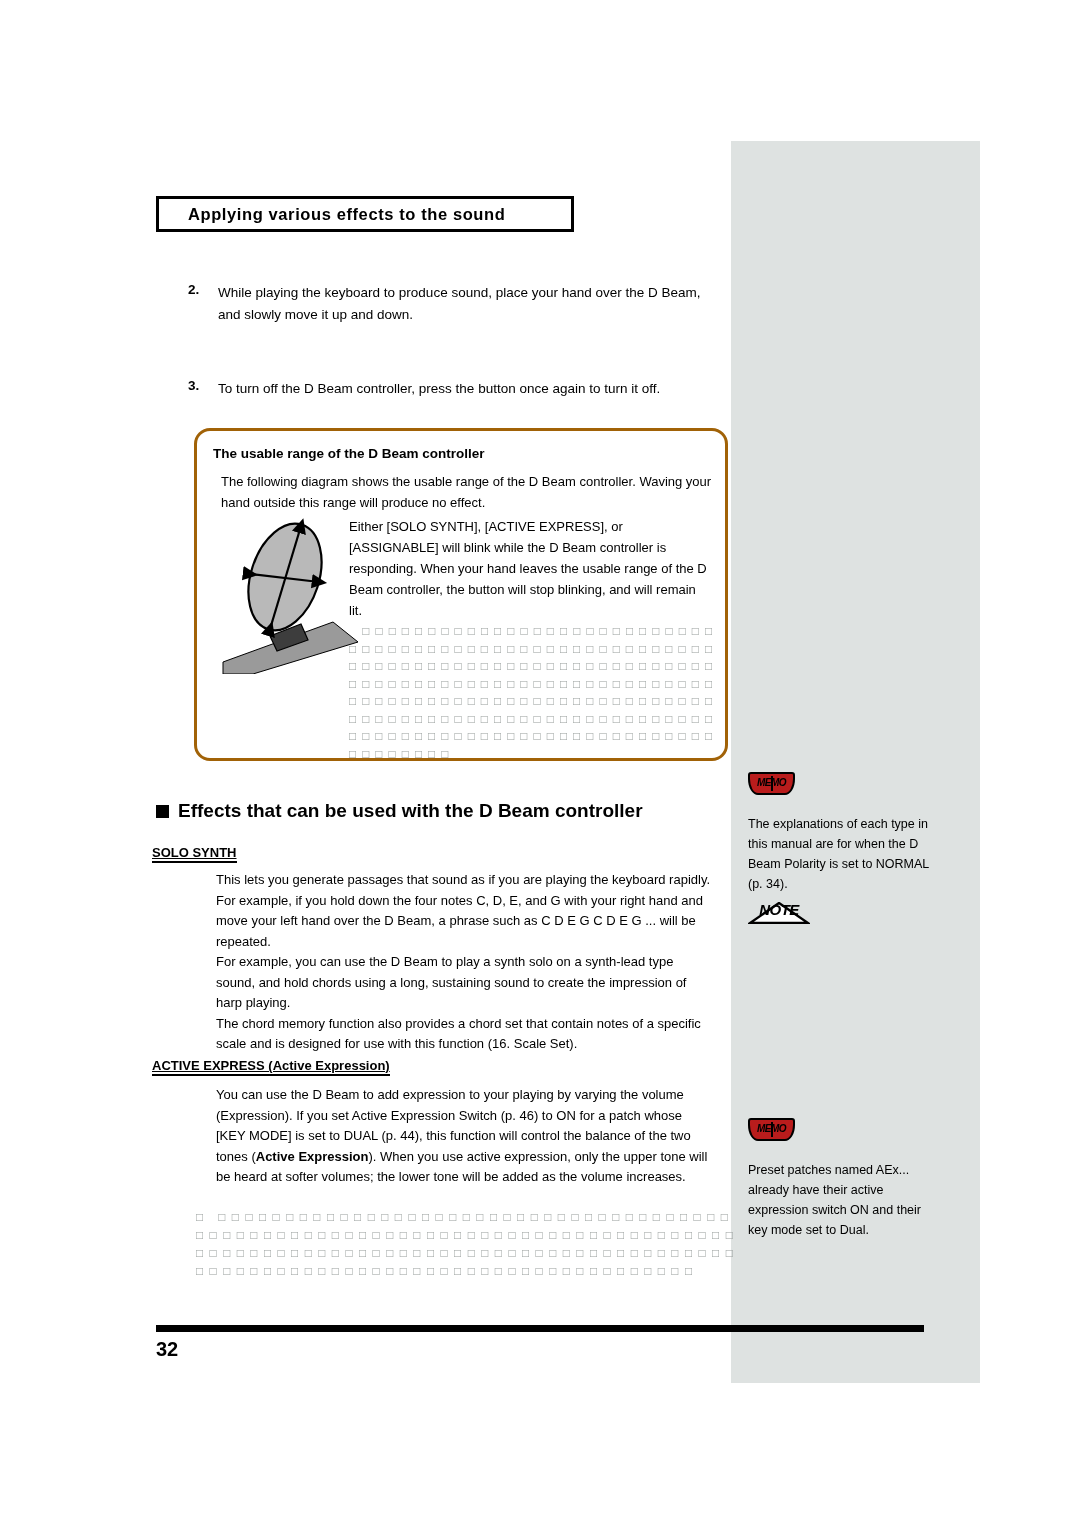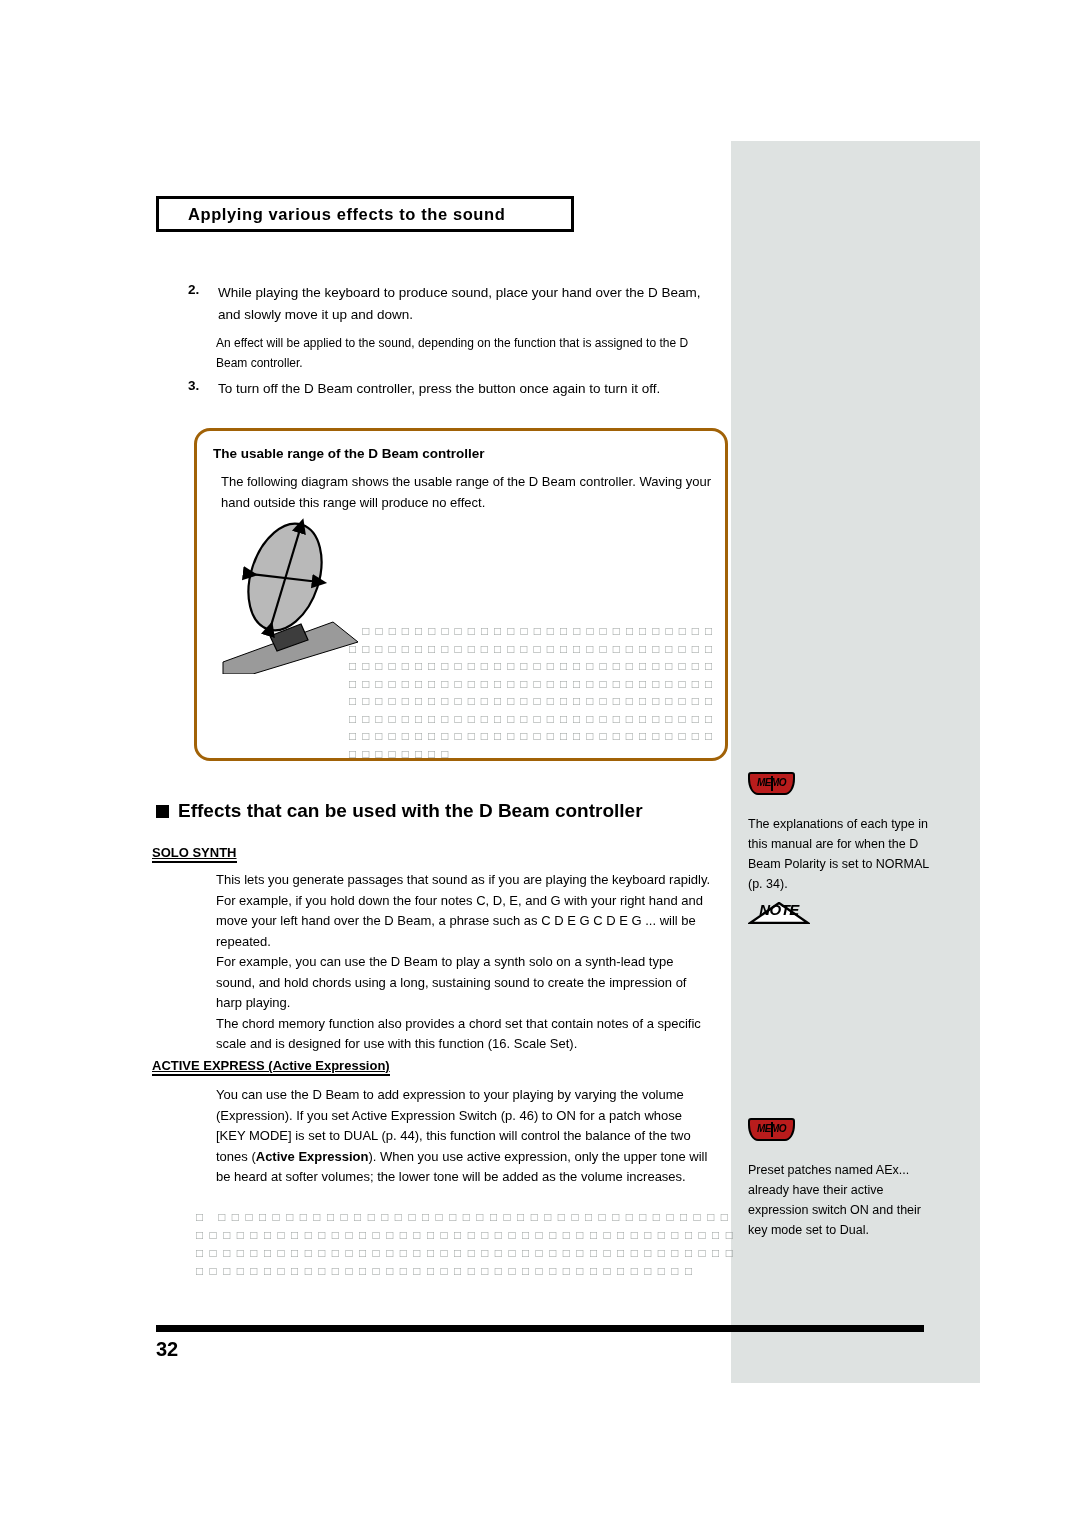--- a/index.html
+++ b/index.html
@@ -277,23 +277,20 @@
   <div class="chapter-box">
     <span class="title">Applying various effects to the sound</span>
   </div>
 
   <div class="step" style="left:188px; top:282px;">
     <span class="num">2.</span>
     <div class="body">
       <p>While playing the keyboard to produce sound, place your hand over the D Beam, and slowly move it up and down.</p>
     </div>
   </div>
-  <div class="sub-note" style="top:333px;">
-    <p>An effect will be applied to the sound, depending on the function that is assigned to the D Beam controller.</p>
-  </div>
 
   <div class="step" style="left:188px; top:378px;">
     <span class="num">3.</span>
     <div class="body">
       <p>To turn off the D Beam controller, press the button once again to turn it off.</p>
     </div>
   </div>
 
   <div class="round-box">
     <h3>The usable range of the D Beam controller</h3>
@@ -314,20 +311,23 @@
           <marker id="ah" markerWidth="7" markerHeight="7" refX="3.3" refY="3.3" orient="auto">
             <path d="M0,0 L7,3.3 L0,6.6 z" fill="#000"></path>
           </marker>
         </defs>
         <line x1="55" y1="115" x2="86" y2="12" stroke="#000" stroke-width="2.2" marker-end="url(#ah)" marker-start="url(#ah)"></line>
 
         <line x1="35" y1="60" x2="104" y2="68" stroke="#000" stroke-width="2.2" marker-end="url(#ah)" marker-start="url(#ah)"></line>
       </svg>
     </div>
 
+    <div class="rb-text">
+      <p>Either [SOLO SYNTH], [ACTIVE EXPRESS], or [ASSIGNABLE] will blink while the D Beam controller is responding. When your hand leaves the usable range of the D Beam controller, the button will stop blinking, and will remain lit.</p>
+    </div>
 
     <div class="tofu-block tofu-in-box">　□ □ □ □ □ □ □ □ □ □ □ □ □ □ □ □ □ □ □ □ □ □ □ □ □ □ □ □ □ □ □ □ □ □ □ □ □ □ □ □ □ □ □ □ □ □ □ □ □ □ □ □ □ □ □ □ □ □ □ □ □ □ □ □ □ □ □ □ □ □ □ □ □ □ □ □ □ □ □ □ □ □ □ □ □ □ □ □ □ □ □ □ □ □ □ □ □ □ □ □ □ □ □ □ □ □ □ □ □ □ □ □ □ □ □ □ □ □ □ □ □ □ □ □ □ □ □ □ □ □ □ □ □ □ □ □ □ □ □ □ □ □ □ □ □ □ □ □ □ □ □ □ □ □ □ □ □ □ □ □ □ □ □ □ □ □ □ □ □ □ □ □ □ □ □ □ □ □ □ □ □ □ □ □ □ □ □ □ □ □ □ □ □ □ □ □ □ □ □ □ □ □ □</div>
   </div>
 
   <div class="sect-head">
     <span class="bullet"></span>
     <span>Effects that can be used with the D Beam controller</span>
   </div>
 
   <div class="sub-head" id="solo-synth-head">SOLO SYNTH</div>

